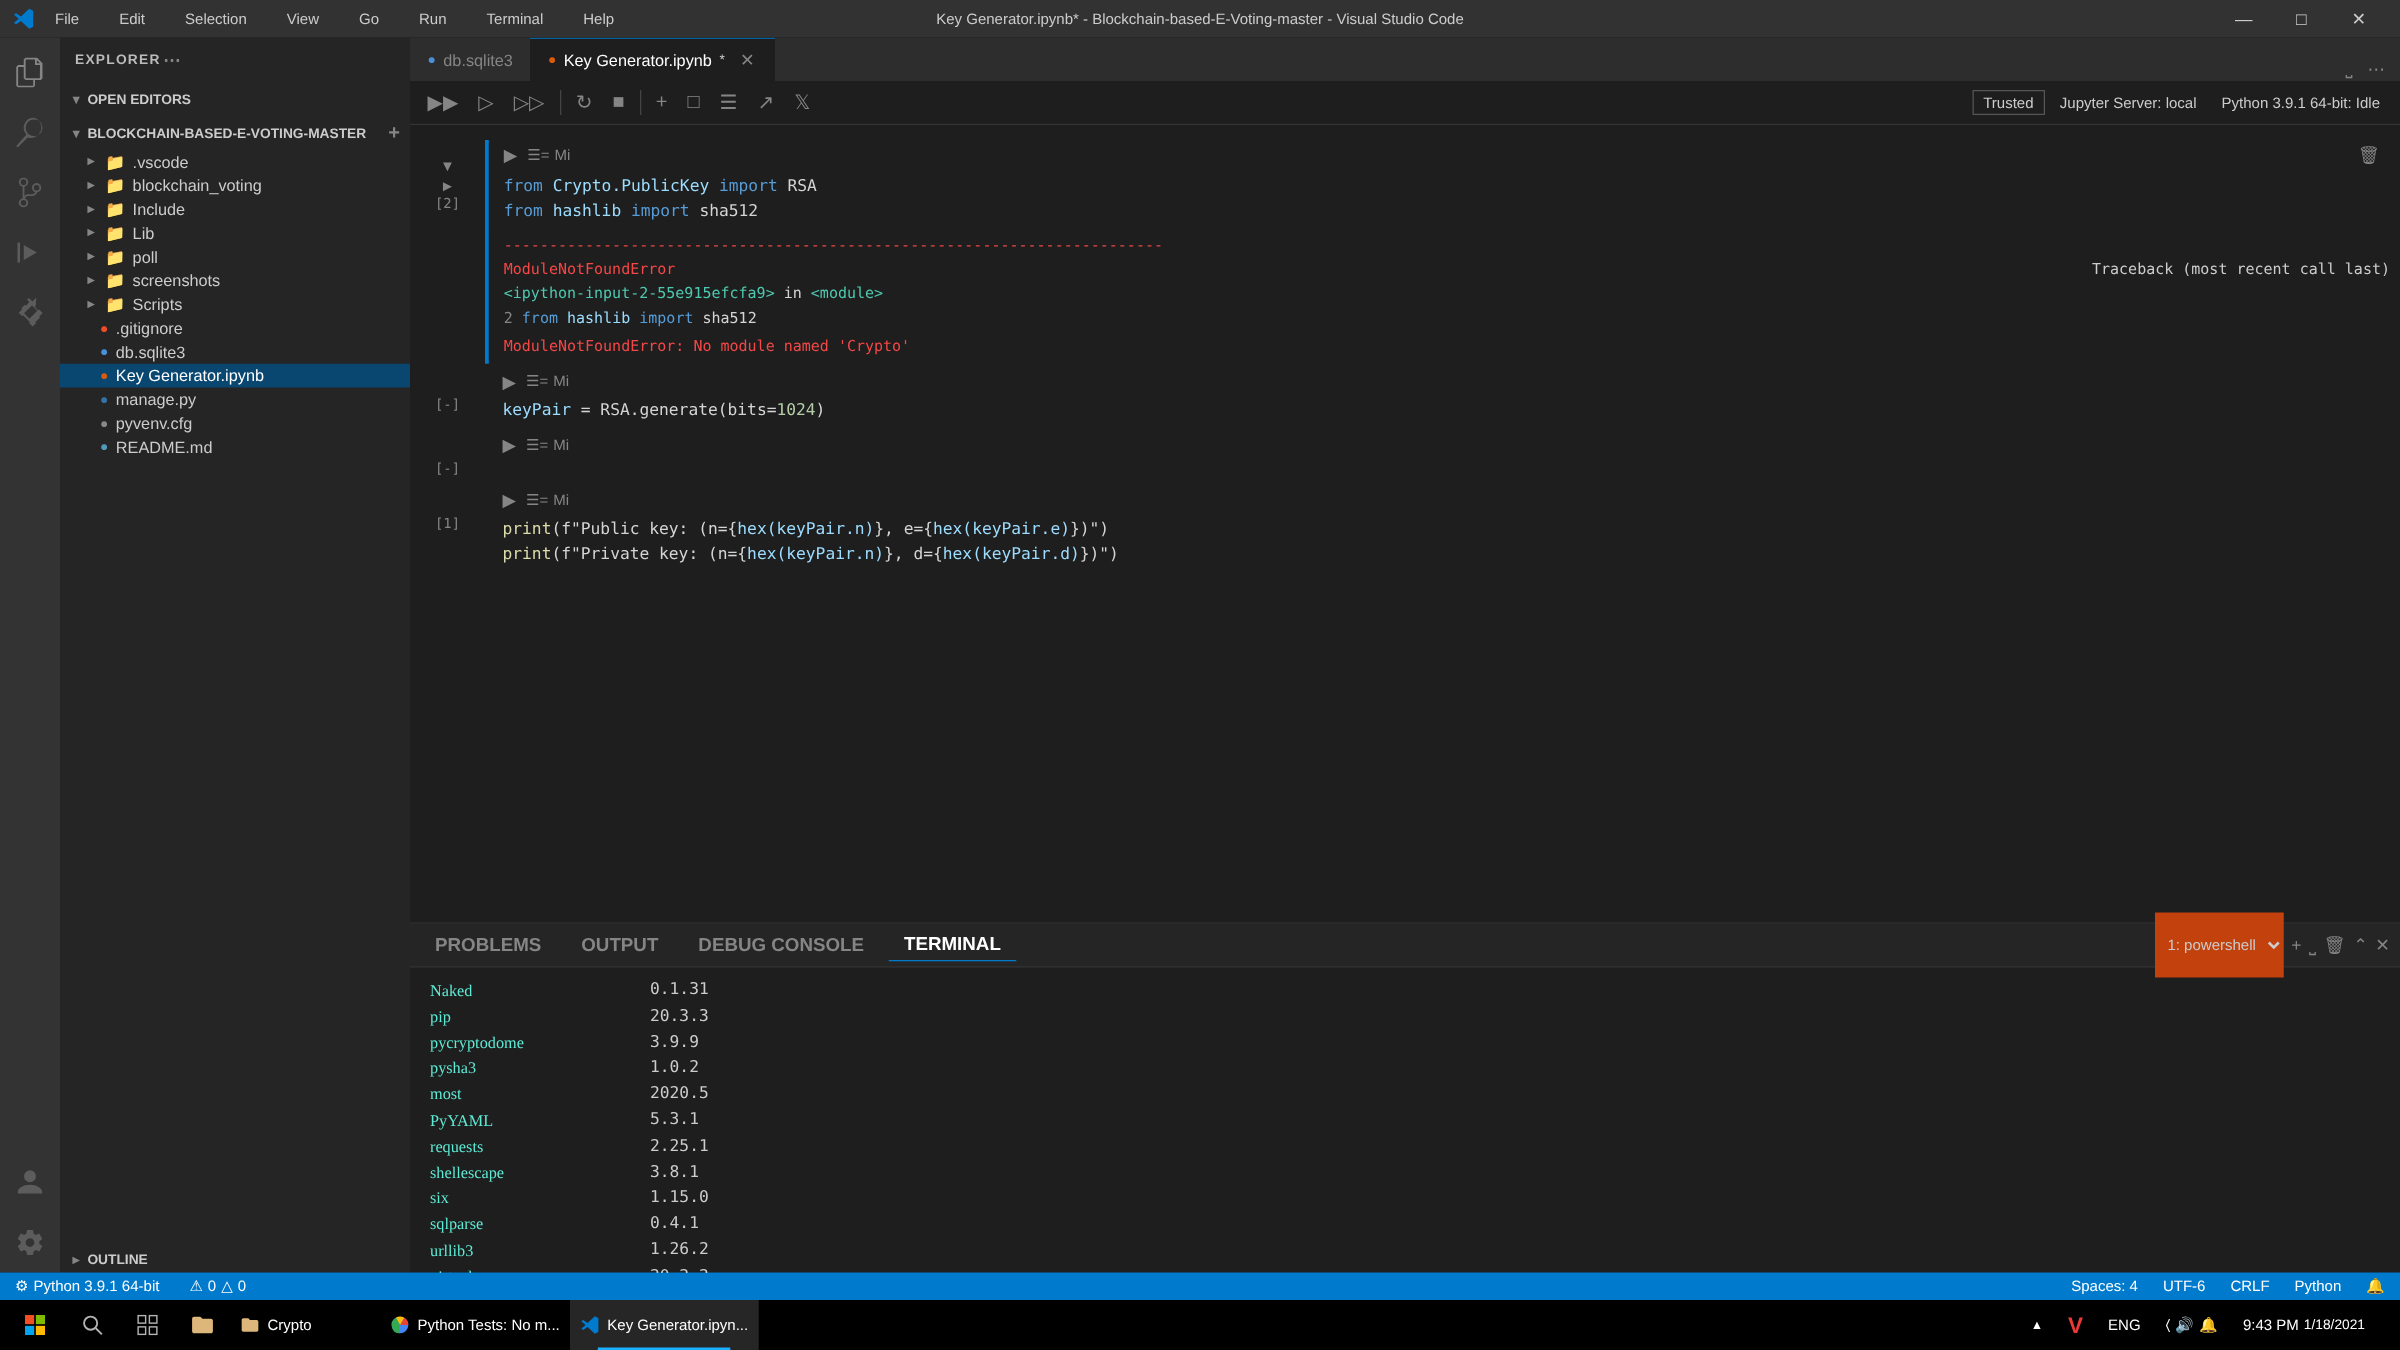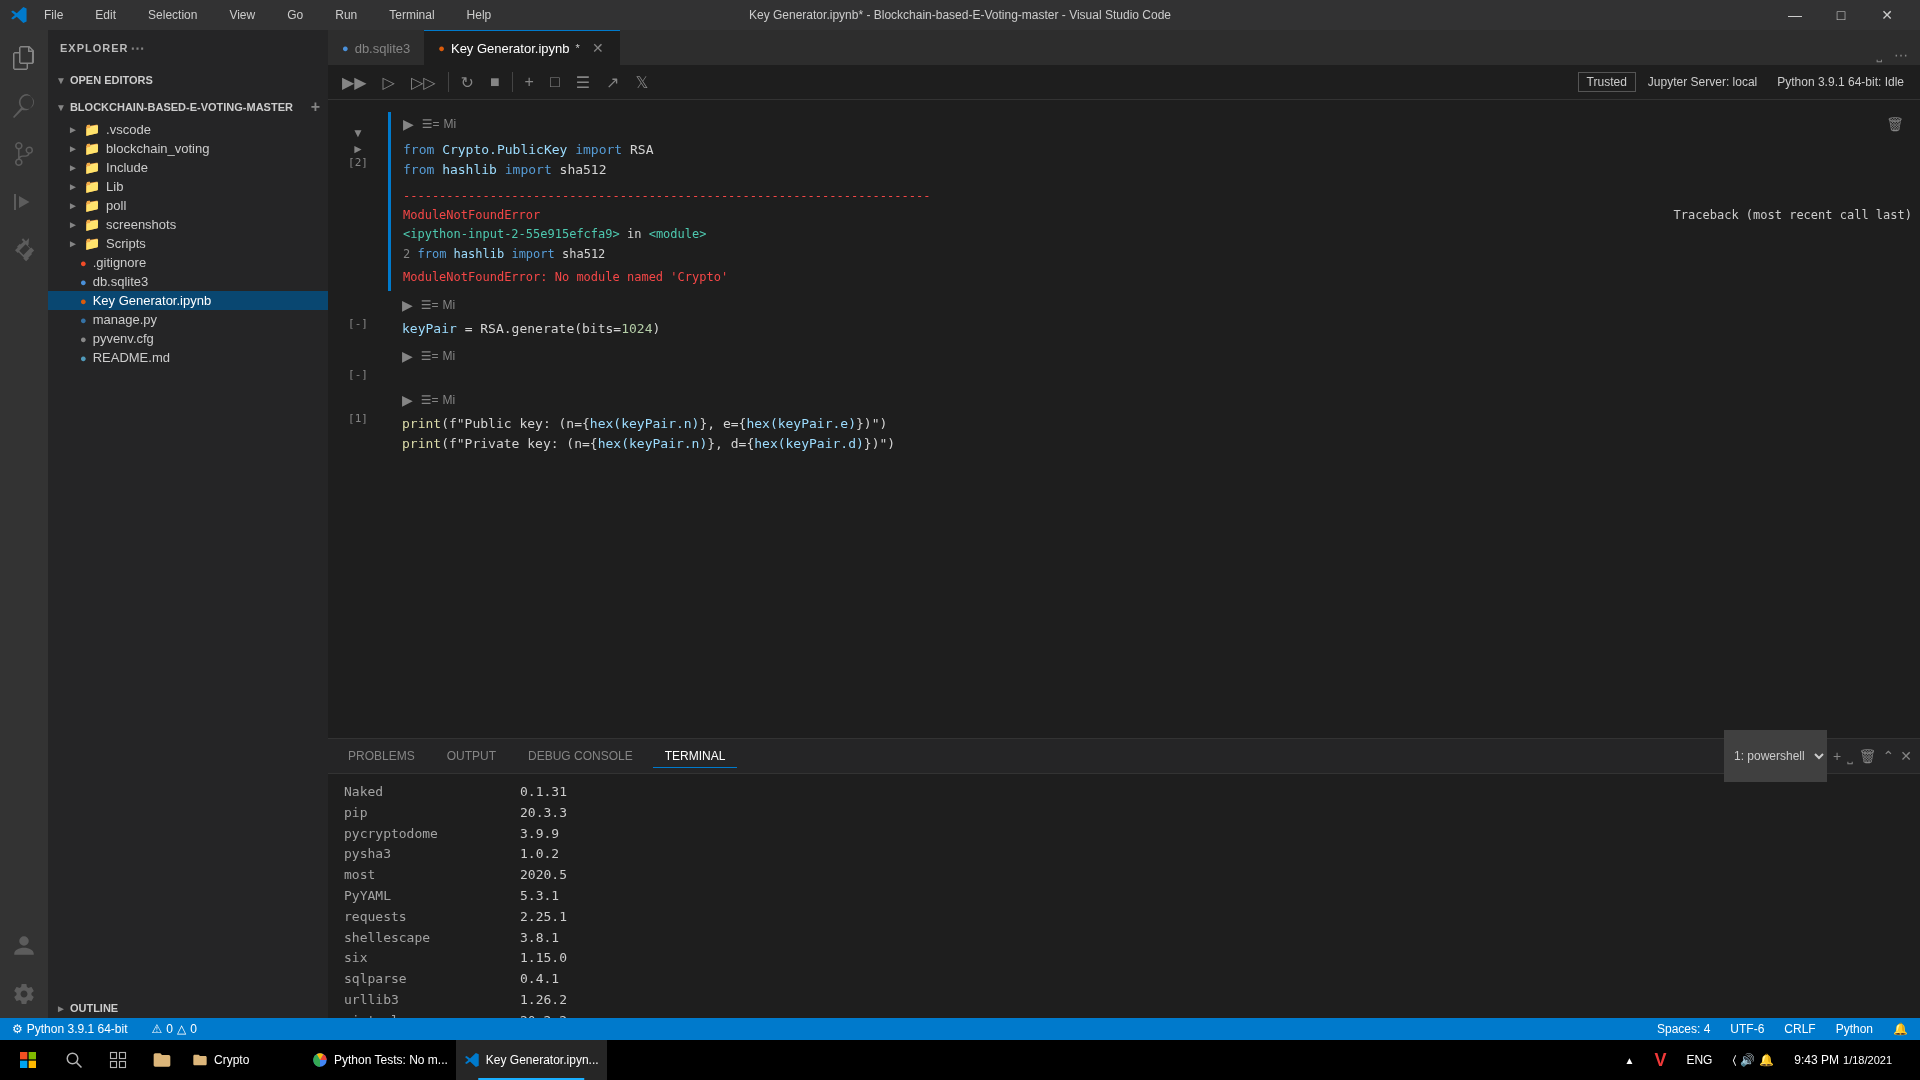--- a/index.html
+++ b/index.html
@@ -91,30 +91,30 @@
     .num { color: #b5cea8; }
     .wt { color: #d4d4d4; }
     .arrow { color: #f44747; }
 
     .error-box { background: #1e1e1e; padding: 4px 8px; font-family: 'Consolas', monospace; font-size: 12px; line-height: 1.6; }
     .error-separator { color: #f44747; }
 
     
     .terminal-panel { height: 280px; background: #1e1e1e; display: flex; flex-direction: column; border-top: 1px solid #333; flex-shrink: 0; }
     .terminal-tabs { height: 35px; display: flex; align-items: center; background: #252526; border-bottom: 1px solid #333; padding: 0 8px; gap: 8px; }
-    .term-tab { padding: 4px 12px; font-size: 12px; color: #858585; cursor: pointer; }
+    .term-tab { padding: 4px 12px; font-size: 15px; color: #858585; cursor: pointer; font-weight: bold; }
     .term-tab.active { color: #fff; border-bottom: 1px solid #007acc; }
     .terminal-header-actions { margin-left: auto; display: flex; align-items: center; gap: 6px; color: #858585; font-size: 14px; }
     .terminal-header-actions span { cursor: pointer; }
-    .term-select { background: #404040; border: none; color: #ccc; font-size: 12px; padding: 18px 6px; cursor: pointer; outline: none; }
+    .term-select { background: #c2410c; border: none; color: #ccc; font-size: 12px; padding: 18px 6px; cursor: pointer; outline: none; }
     .terminal-content { flex: 1; overflow-y: auto; padding: 8px 16px; font-family: 'Consolas', monospace; font-size: 13px; line-height: 1.6; color: #ccc; }
     .terminal-content::-webkit-scrollbar { width: 8px; }
     .terminal-content::-webkit-scrollbar-thumb { background: #424242; }
     .term-row { display: flex; gap: 16px; }
-    .term-pkg { color: #a3a3a3; min-width: 160px; }
+    .term-pkg { color: #5eead4; min-width: 160px; font-family: Liberation Serif, serif; }
     .term-ver { color: #ccc; }
 
     
     .status-bar { height: 22px; background: #007acc; display: flex; align-items: center; padding: 0 8px; flex-shrink: 0; font-size: 12px; color: #fff; gap: 16px; }
     .status-right { margin-left: auto; display: flex; align-items: center; gap: 12px; }
     .status-item { display: flex; align-items: center; gap: 4px; cursor: pointer; padding: 0 4px; }
 
     
     .taskbar { height: 40px; background: #000; display: flex; align-items: center; padding: 0 4px; flex-shrink: 0; }
     .taskbar-start { width: 48px; height: 40px; display: flex; align-items: center; justify-content: center; cursor: pointer; }

